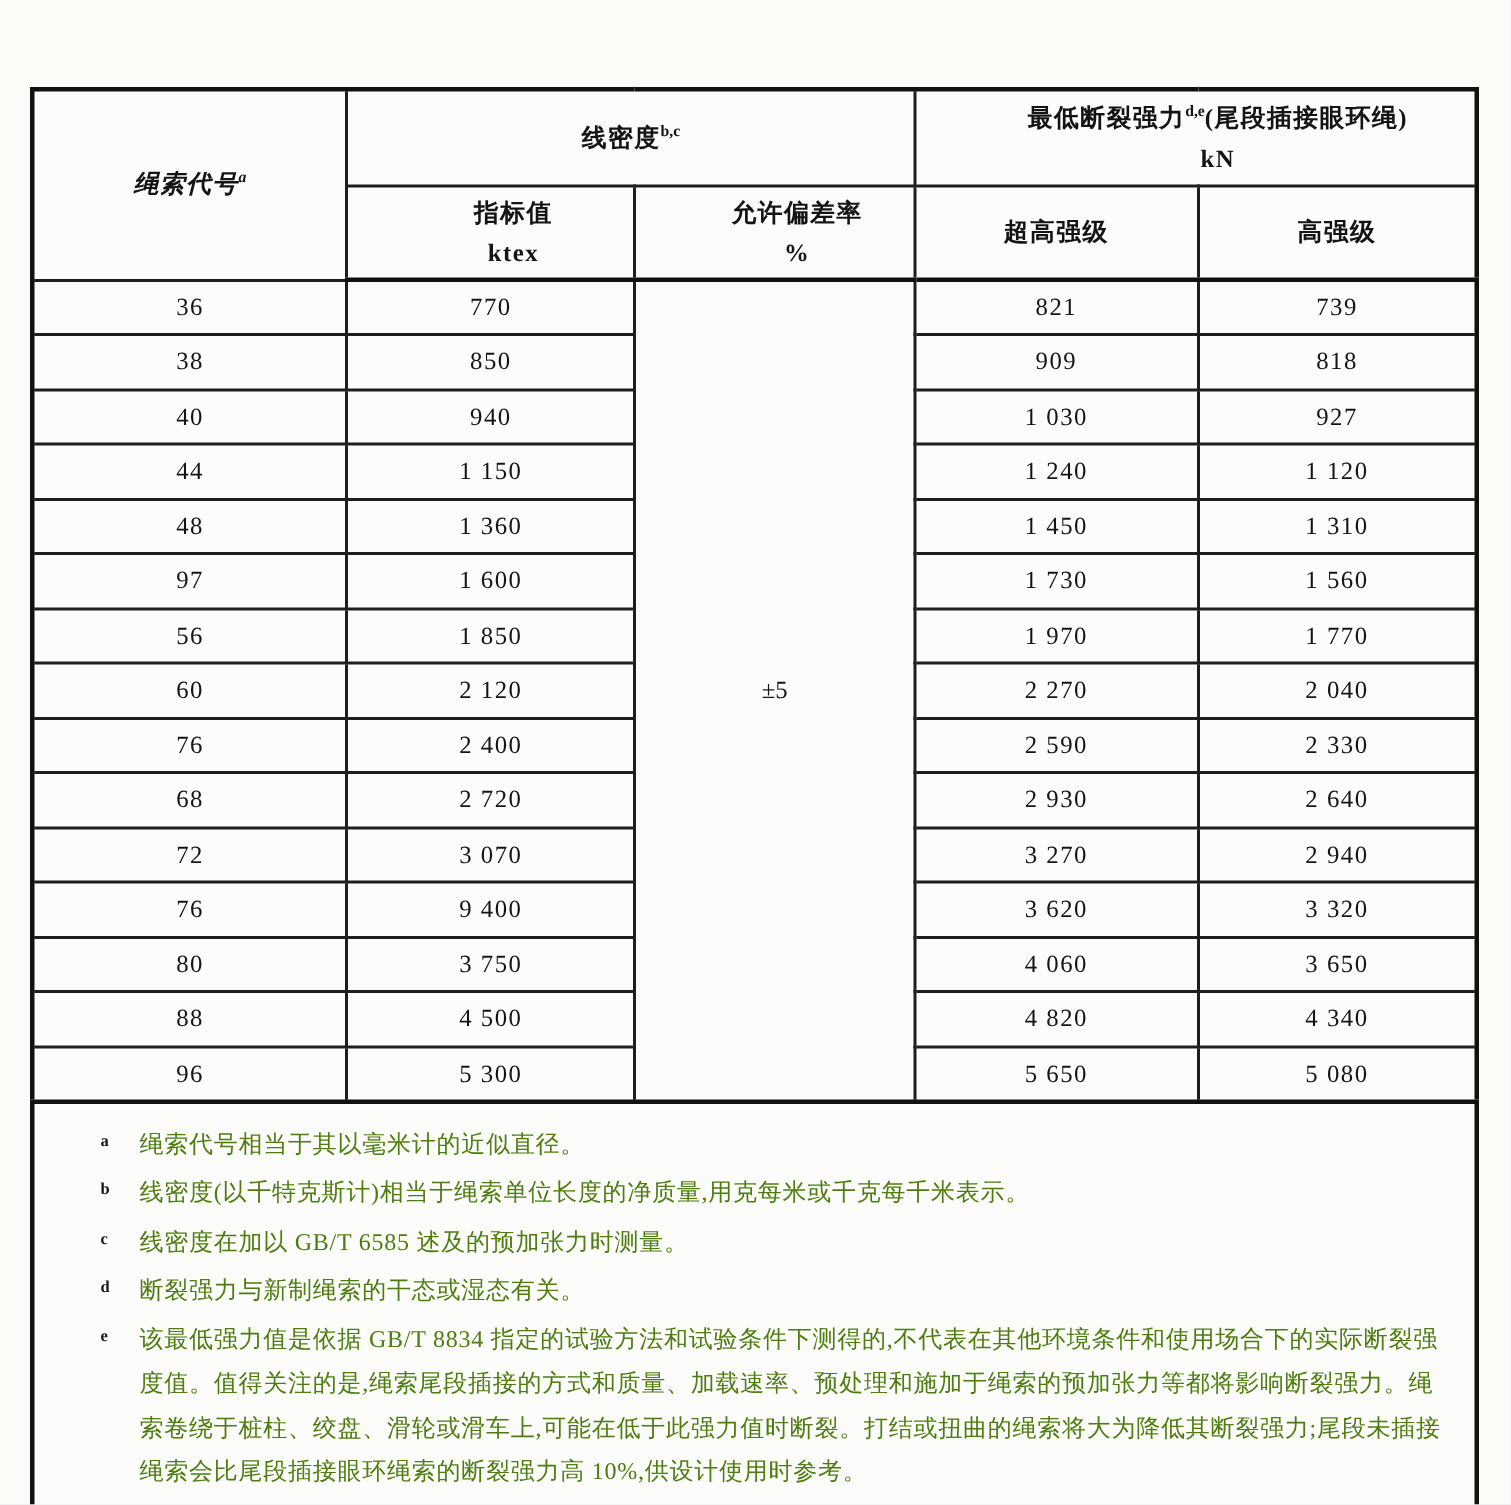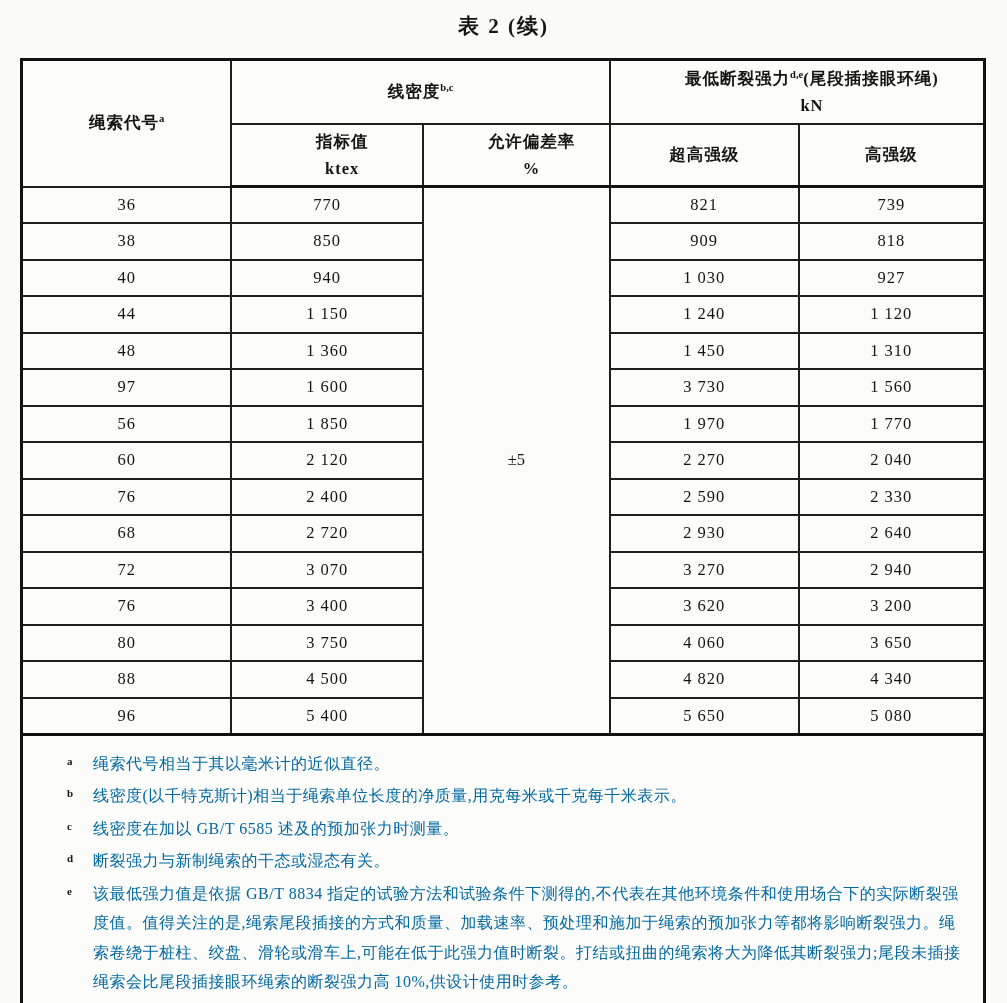--- a/index.html
+++ b/index.html
@@ -45,21 +45,21 @@
   }
   table.spec { border: 3px solid #111; }
   thead th {
     font-weight: bold;
     font-size: 17px;
     letter-spacing: 1px;
   }
   tr.h1 th { height: 64px; }
   tr.h2 th { height: 63px; }
   thead tr.h2 th { border-bottom: 3px solid #111; }
-  th.rope-code-h { border-bottom: 3px solid #111; }
+  th.rope-code-h { border-bottom: 3px solid #111; font-style: italic; }
   tbody td { height: 36.5px; letter-spacing: 1px; }
   td.tolerance-cell { font-size: 17px; letter-spacing: 0; }
   .two-line .line { line-height: 1.65; margin-left: 30px; }
   sup.hdr-sup {
     font-size: 10.5px;
     font-weight: bold;
     letter-spacing: 0;
     vertical-align: super;
     line-height: 0;
   }
@@ -78,28 +78,27 @@
     line-height: 29.5px;
     letter-spacing: 0.5px;
   }
   .fn-marker {
     flex: 0 0 26px;
     font-weight: bold;
     font-size: 11px;
     line-height: 24px;
     text-align: left;
   }
-  .fn-text { flex: 1 1 auto; color: #0369a1; }
+  .fn-text { flex: 1 1 auto; color: #4d7c0f; }
 </style>
 </head>
 <body>
 
 <div class="page">
 
-  <div class="doc-title">表 2 (续)</div>
 
   <table class="spec">
     <colgroup>
       <col class="c1">
         <col class="c2">
         <col class="c3">
         <col class="c4">
         <col class="c5">
     </colgroup>
     <thead>
@@ -158,21 +157,21 @@
       </tr>
       <tr>
         <td>48</td>
         <td>1 360</td>
         <td>1 450</td>
         <td>1 310</td>
       </tr>
       <tr>
         <td>97</td>
         <td>1 600</td>
-        <td>3 730</td>
+        <td>1 730</td>
         <td>1 560</td>
       </tr>
       <tr>
         <td>56</td>
         <td>1 850</td>
         <td>1 970</td>
         <td>1 770</td>
       </tr>
       <tr>
         <td>60</td>
@@ -193,39 +192,39 @@
         <td>2 640</td>
       </tr>
       <tr>
         <td>72</td>
         <td>3 070</td>
         <td>3 270</td>
         <td>2 940</td>
       </tr>
       <tr>
         <td>76</td>
-        <td>3 400</td>
+        <td>9 400</td>
         <td>3 620</td>
-        <td>3 200</td>
+        <td>3 320</td>
       </tr>
       <tr>
         <td>80</td>
         <td>3 750</td>
         <td>4 060</td>
         <td>3 650</td>
       </tr>
       <tr>
         <td>88</td>
         <td>4 500</td>
         <td>4 820</td>
         <td>4 340</td>
       </tr>
       <tr>
         <td>96</td>
-        <td>5 400</td>
+        <td>5 300</td>
         <td>5 650</td>
         <td>5 080</td>
       </tr>
       <tr class="footer-row">
         <td colspan="5">
           <div class="fn-item">
             <span class="fn-marker">a</span>
             <span class="fn-text">绳索代号相当于其以毫米计的近似直径。</span>
           </div>
           <div class="fn-item">

